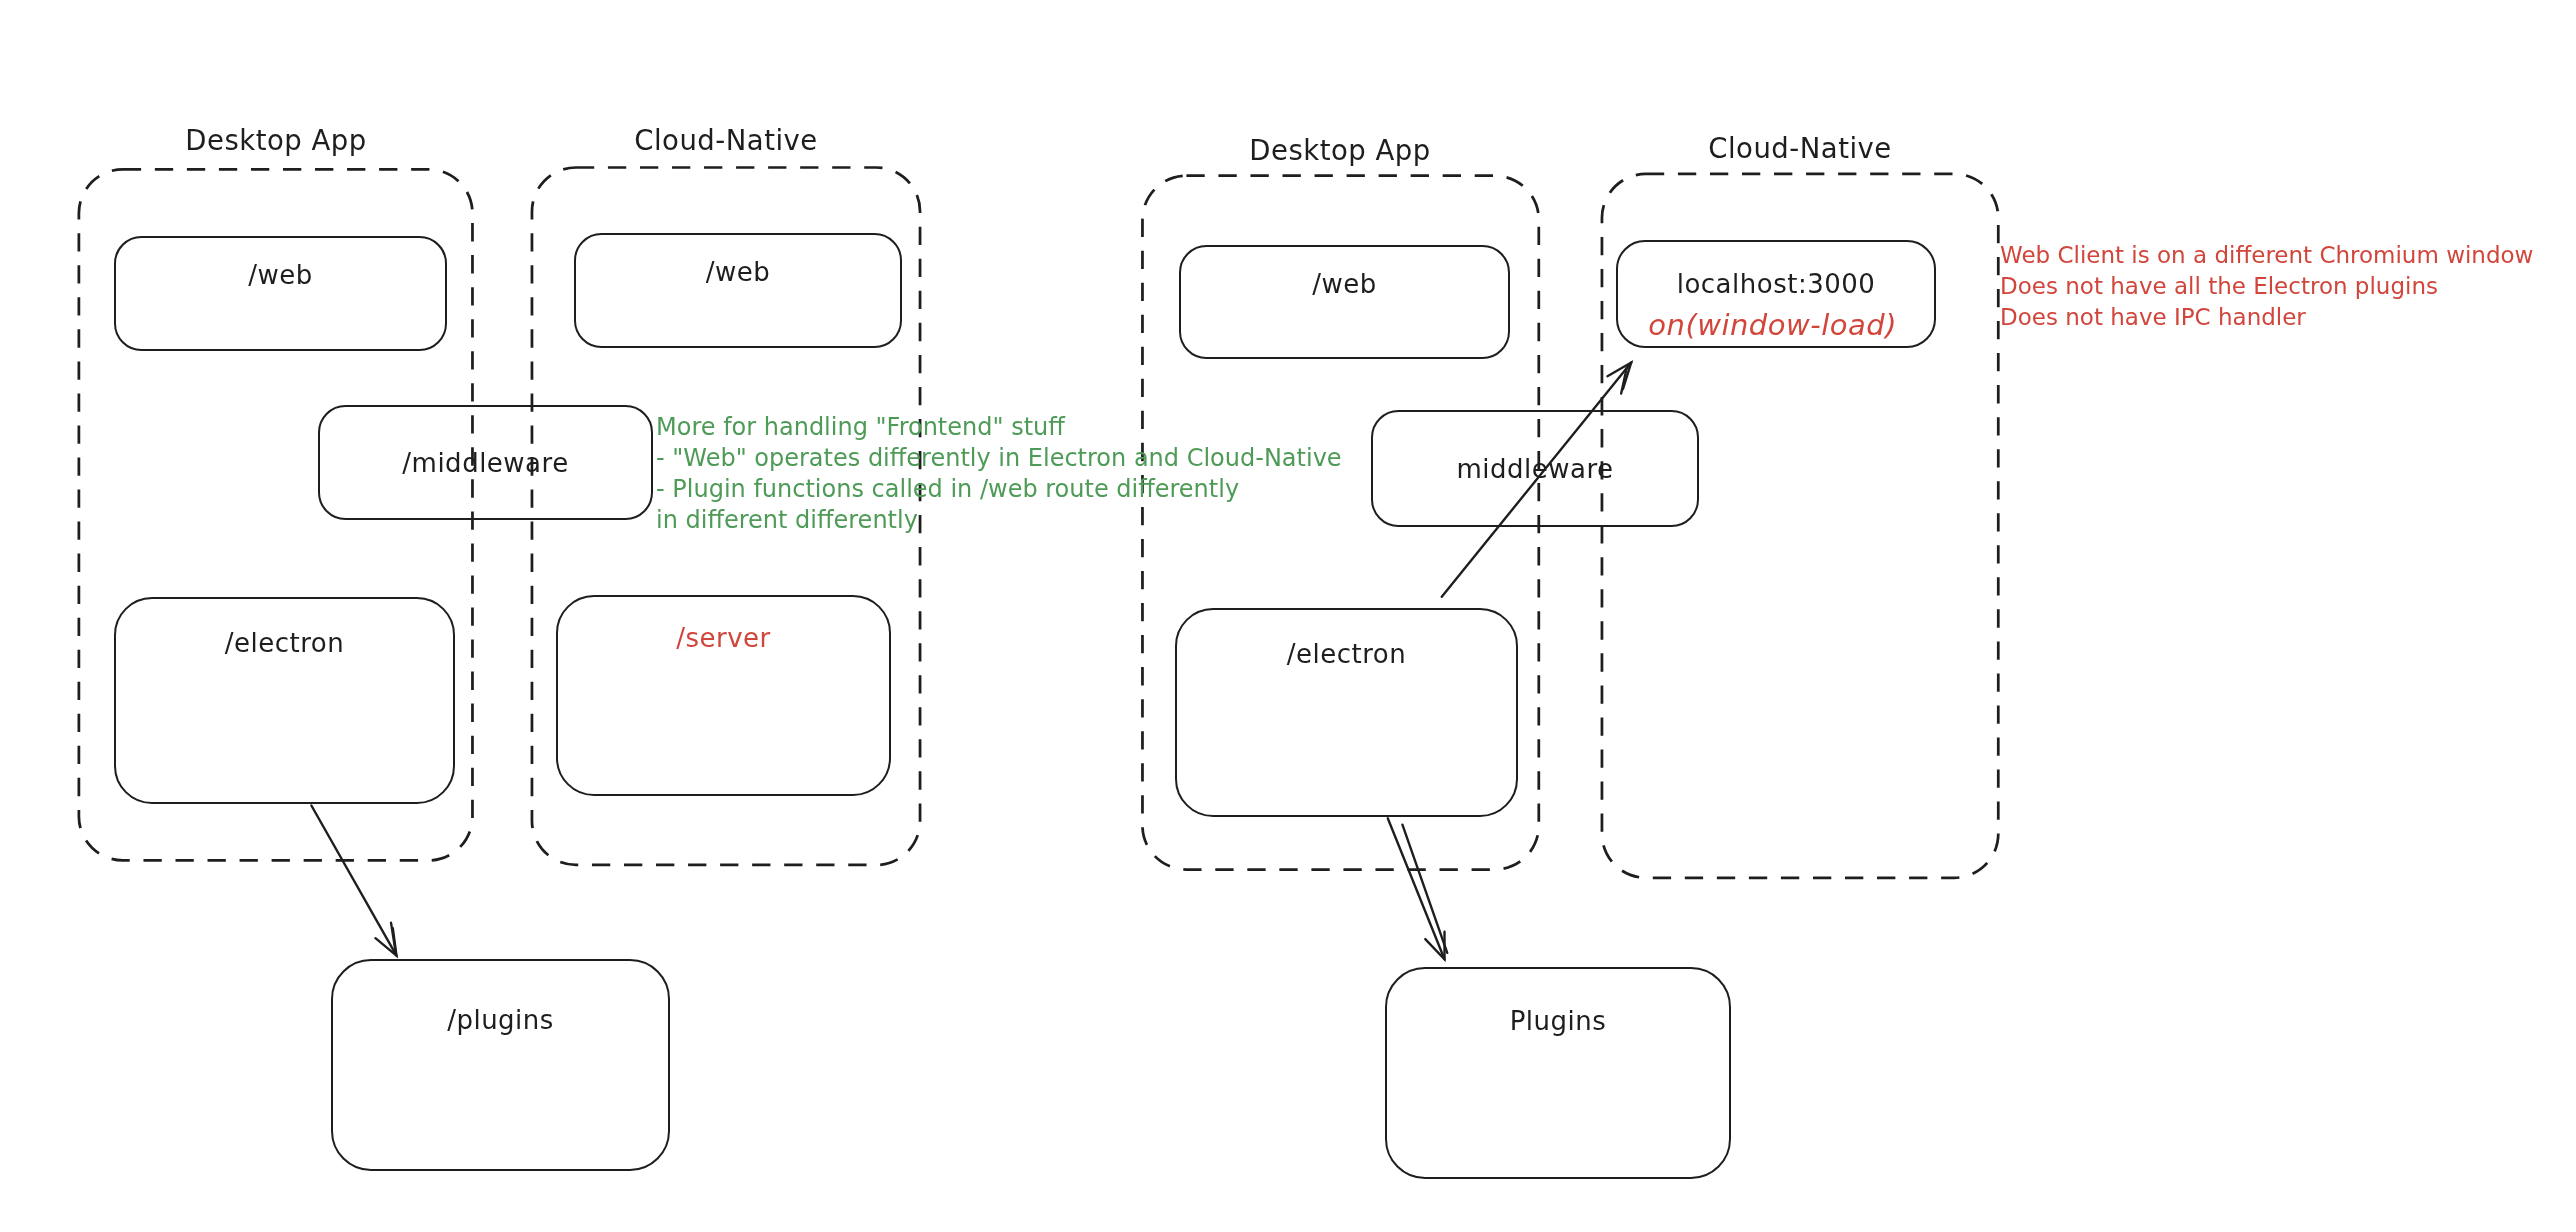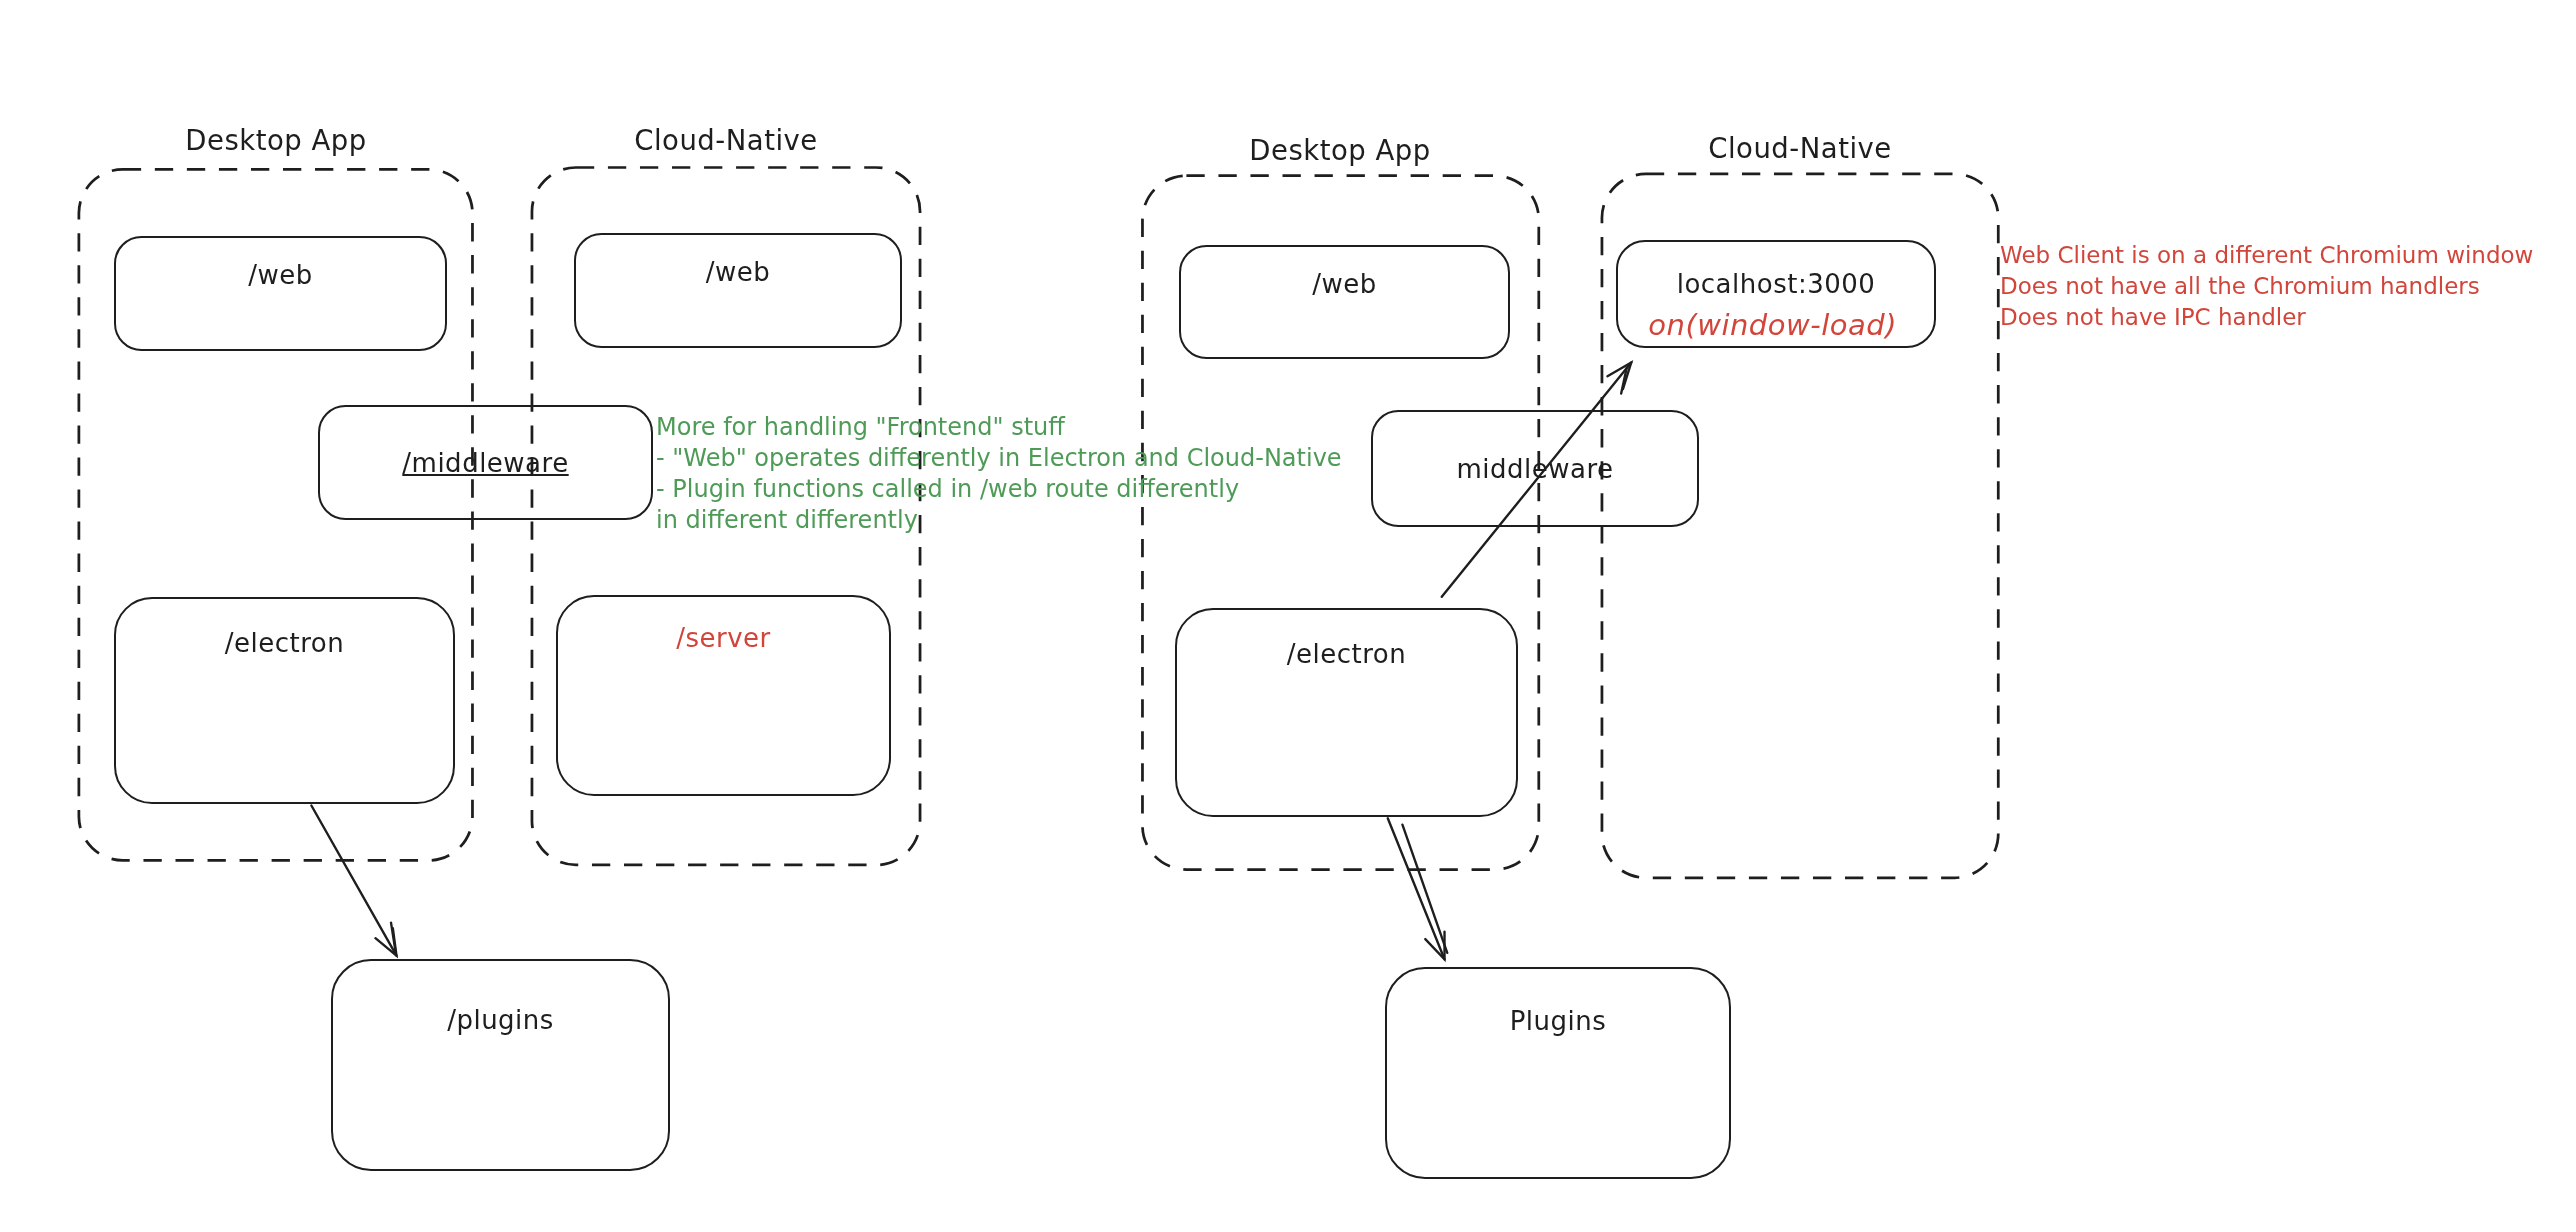--- a/index.html
+++ b/index.html
@@ -40,21 +40,21 @@
     <rect x="1750" y="190" width="433" height="769" rx="48" fill="none" stroke="#1e1e1e" stroke-width="3" stroke-dasharray="20 15"></rect>
   </svg>
 
   <div class="glabel" style="left:79px;top:124px;width:394px;">Desktop App</div>
   <div class="glabel" style="left:532px;top:124px;width:388px;">Cloud-Native</div>
   <div class="glabel" style="left:1142px;top:134px;width:396px;">Desktop App</div>
   <div class="glabel" style="left:1602px;top:132px;width:396px;">Cloud-Native</div>
 
   <div class="box" style="left:114px;top:236px;width:333px;height:115px;border-radius:27.5px;padding-top:22px;">/web</div>
   <div class="box" style="left:574px;top:233px;width:328px;height:115px;border-radius:27.5px;padding-top:22px;">/web</div>
-  <div class="box vcenter" style="left:318px;top:405px;width:335px;height:115px;border-radius:27.5px;text-decoration:underline;">/middleware</div>
+  <div class="box vcenter" style="left:318px;top:405px;width:335px;height:115px;border-radius:27.5px;">/middleware</div>
   <div class="box" style="left:114px;top:597px;width:341px;height:207px;border-radius:38px;padding-top:29px;">/electron</div>
   <div class="box red-text" style="left:556px;top:595px;width:335px;height:201px;border-radius:38px;padding-top:26px;">/server</div>
   <div class="box" style="left:331px;top:959px;width:339px;height:212px;border-radius:40px;padding-top:44px;">/plugins</div>
 
   <div class="box" style="left:1179px;top:245px;width:331px;height:114px;border-radius:27.5px;padding-top:22px;">/web</div>
   <div class="box" style="left:1616px;top:240px;width:320px;height:108px;border-radius:29px;padding-top:25px;">
     <div class="lh-line1">localhost:3000</div>
     <div class="lh-line2 red-text">on(window-load)</div>
   </div>
   <div class="box vcenter" style="left:1371px;top:410px;width:328px;height:117px;border-radius:27.5px;">middleware</div>
@@ -62,21 +62,21 @@
   <div class="box" style="left:1385px;top:967px;width:346px;height:212px;border-radius:40px;padding-top:37px;">Plugins</div>
 
   <div class="note note-green" style="left:656px;top:412px;">
     <div>More for handling "Frontend" stuff</div>
     <div>- "Web" operates differently in Electron and Cloud-Native</div>
     <div>- Plugin functions called in /web route differently</div>
     <div>in different differently</div>
   </div>
   <div class="note note-red" style="left:2000px;top:240px;">
     <div>Web Client is on a different Chromium window</div>
-    <div>Does not have all the Chromium handlers</div>
+    <div>Does not have all the Electron plugins</div>
     <div>Does not have IPC handler</div>
   </div>
 
   <svg class="layer arrows" viewBox="0 0 2814 1346" width="2576" height="1232">
 
     <g stroke="#1e1e1e" stroke-width="2.6" fill="none" stroke-linecap="round">
       <path d="M340,880 L433,1044"></path>
       <path d="M429,1014 L433,1044 L410,1025"></path>
       <path d="M427,1008 L432,1040"></path>
     </g>

